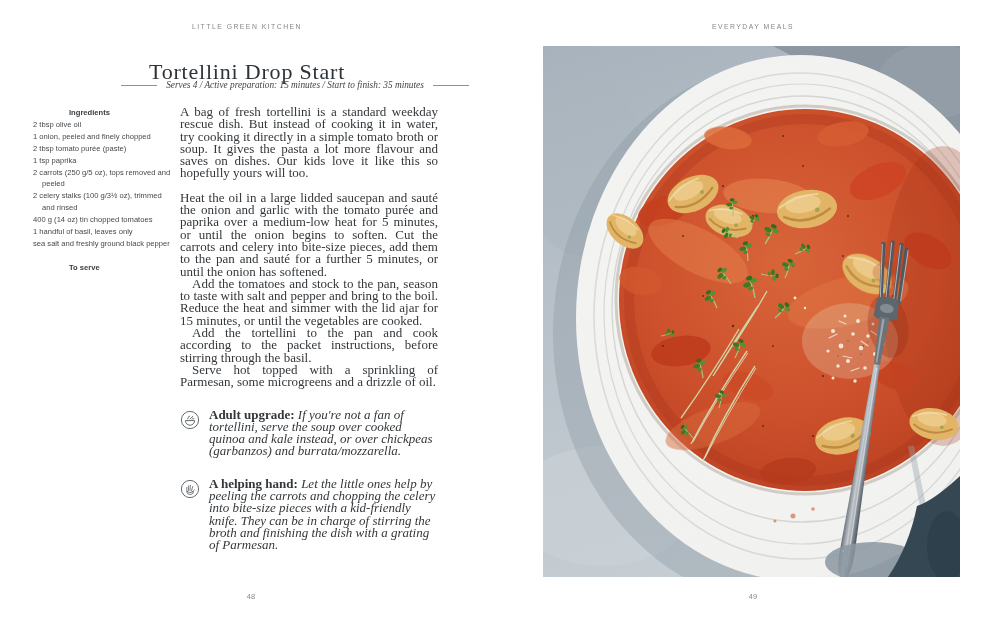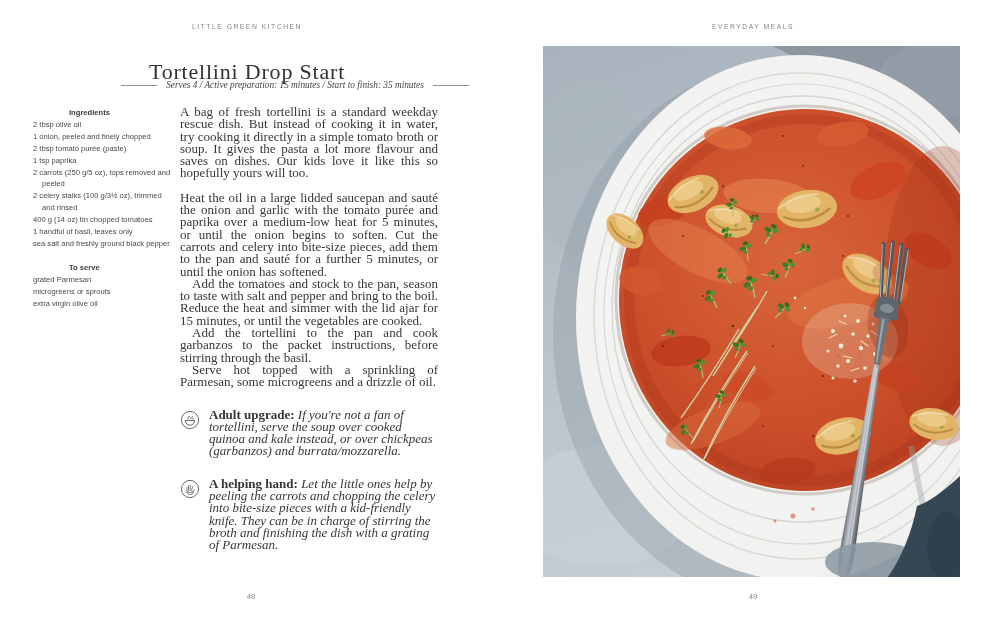--- a/index.html
+++ b/index.html
@@ -74,36 +74,30 @@
       <div class="ing-item">2 tbsp tomato purée (paste)</div>
       <div class="ing-item">1 tsp paprika</div>
       <div class="ing-item">2 carrots (250 g/5 oz), tops removed and peeled</div>
       <div class="ing-item">2 celery stalks (100 g/3½ oz), trimmed and rinsed</div>
       <div class="ing-item">400 g (14 oz) tin chopped tomatoes</div>
       <div class="ing-item">1 handful of basil, leaves only</div>
       <div class="ing-item">sea salt and freshly ground black pepper</div>
     </div>
   <div class="to-serve">
     <div class="ing-hdr">To serve</div>
-    <div>
-
-    <div class="ing-item">grated Parmesan</div>
-        <div class="ing-item">microgreens or sprouts</div>
-        <div class="ing-item">extra virgin olive oil</div>
-      </div>
   </div>
 </div>
 
 <div class="body-col">
   <p class="intro">A bag of fresh tortellini is a standard weekday rescue dish. But instead of cooking it in water, try cooking it directly in a simple tomato broth or soup. It gives the pasta a lot more flavour and saves on dishes. Our kids love it like this so hopefully yours will too.</p>
   <div class="steps">
 
   <p>Heat the oil in a large lidded saucepan and sauté the onion and garlic with the tomato purée and paprika over a medium-low heat for 5 minutes, or until the onion begins to soften. Cut the carrots and celery into bite-size pieces, add them to the pan and sauté for a further 5 minutes, or until the onion has softened.</p>
       <p>Add the tomatoes and stock to the pan, season to taste with salt and pepper and bring to the boil. Reduce the heat and simmer with the lid ajar for 15 minutes, or until the vegetables are cooked.</p>
-      <p>Add the tortellini to the pan and cook garbanzos to the packet instructions, before stirring through the basil.</p>
+      <p>Add the tortellini to the pan and cook according to the packet instructions, before stirring through the basil.</p>
       <p>Serve hot topped with a sprinkling of Parmesan, some microgreens and a drizzle of oil.</p>
     </div>
 
   <div class="notes">
     <div class="note">
       <svg class="note-icon" viewBox="0 0 20 20">
         <circle cx="10" cy="10" r="8.6" fill="none" stroke="#565b5f" stroke-width="0.9"></circle>
         <path d="M5.4 10.6 h9.2 a4.6 4.6 0 0 1 -9.2 0 Z" fill="none" stroke="#565b5f" stroke-width="0.9" stroke-linejoin="round"></path>
         <path d="M7.6 9 q.4-2 1.8-2.8 M10 9 q.8-1.6 2.4-2 M12 9.2 q1.2-.8 2-.6" fill="none" stroke="#565b5f" stroke-width="0.8" stroke-linecap="round"></path>
         <circle cx="9" cy="6.4" r="0.5" fill="#565b5f"></circle>

